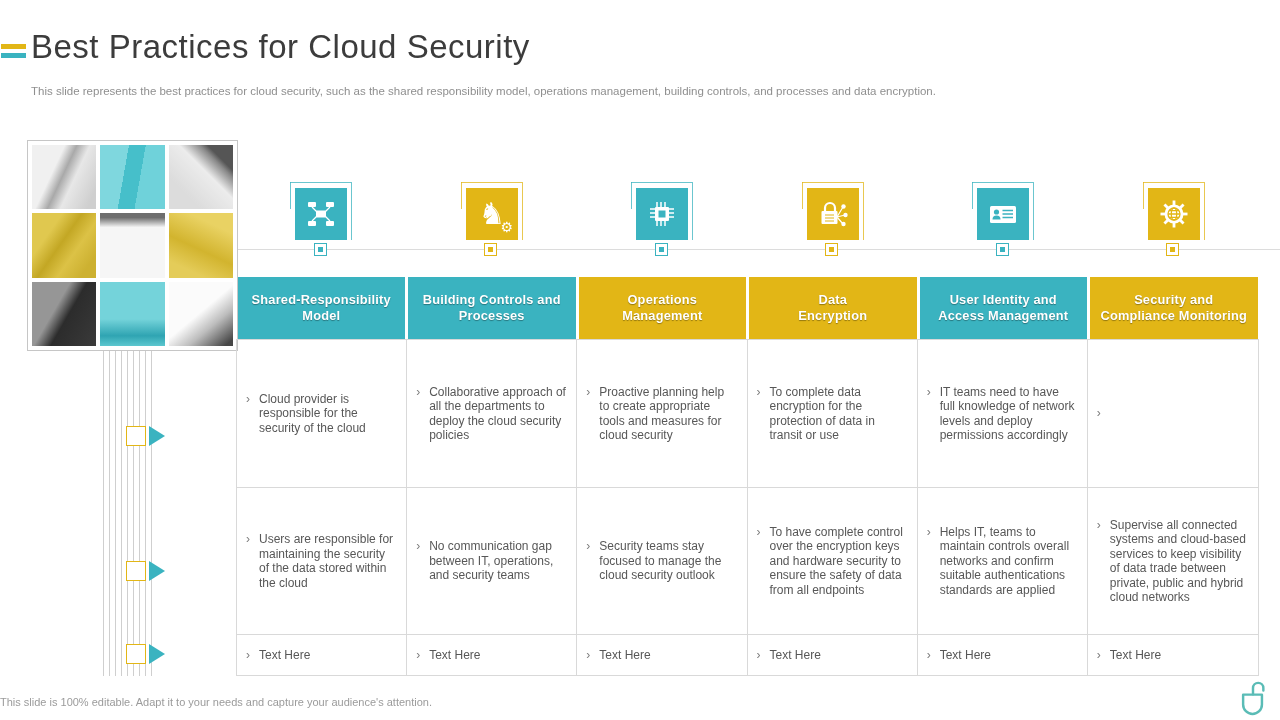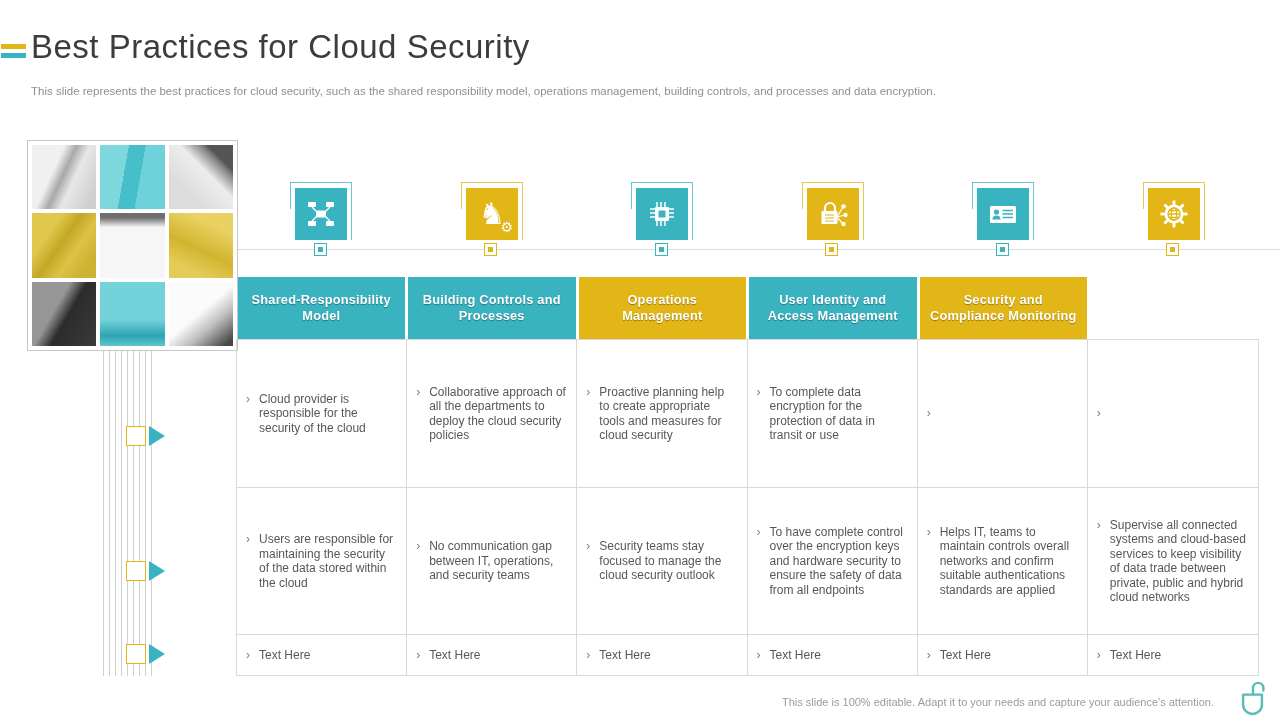--- a/index.html
+++ b/index.html
@@ -68,21 +68,21 @@
   .tbody{display:grid;grid-template-columns:repeat(6,1fr);grid-template-rows:148px 147px 40px;
     border:1px solid var(--border);}
   .cell{border-right:1px solid var(--border);border-bottom:1px solid var(--border);
     display:flex;align-items:center;}
   .cell.lastcol{border-right:none;}
   .cell.lastrow{border-bottom:none;}
   .bullet-item{display:flex;gap:9px;padding:0 10px 0 9px;font-size:12px;line-height:14.5px;color:var(--body_text);}
   .bullet{color:#7d7d7d;flex:none;}
 
   
-  .footer{position:absolute;left:0;top:696px;width:1214px;text-align:right;font-size:11px;color:#9b9b9b;}
+  .footer{position:absolute;left:0;top:696px;width:1214px;text-align:left;font-size:11px;color:#9b9b9b;}
   .logo{position:absolute;left:1237px;top:676px;}
 </style>
 </head>
 <body>
 
 <div class="slide">
 
   <div class="bar y"></div>
   <div class="bar t"></div>
   <h1 class="title">Best Practices for Cloud Security</h1>
@@ -207,20 +207,22 @@
     </div>
 
   <div class="table">
     <div class="headers">
       <div class="hcell teal">Shared-Responsibility
 Model</div>
       <div class="hcell teal">Building Controls and
 Processes</div>
       <div class="hcell gold">Operations
 Management</div>
+      <div class="hcell gold">Data
+Encryption</div>
       <div class="hcell teal">User Identity and
 Access Management</div>
       <div class="hcell gold">Security and
 Compliance Monitoring</div>
     </div>
     <div class="tbody">
 
       <div class="cell">
           <div class="bullet-item">
             <span class="bullet">›</span>
@@ -241,20 +243,21 @@
         </div>
       <div class="cell">
           <div class="bullet-item">
             <span class="bullet">›</span>
             <span>To complete data encryption for the protection of data in transit or use</span>
           </div>
         </div>
       <div class="cell">
           <div class="bullet-item">
             <span class="bullet">›</span>
+            <span>IT teams need to have full knowledge of network levels and deploy permissions accordingly</span>
           </div>
         </div>
       <div class="cell lastcol">
           <div class="bullet-item">
             <span class="bullet">›</span>
           </div>
         </div>
 
       <div class="cell">
           <div class="bullet-item">

